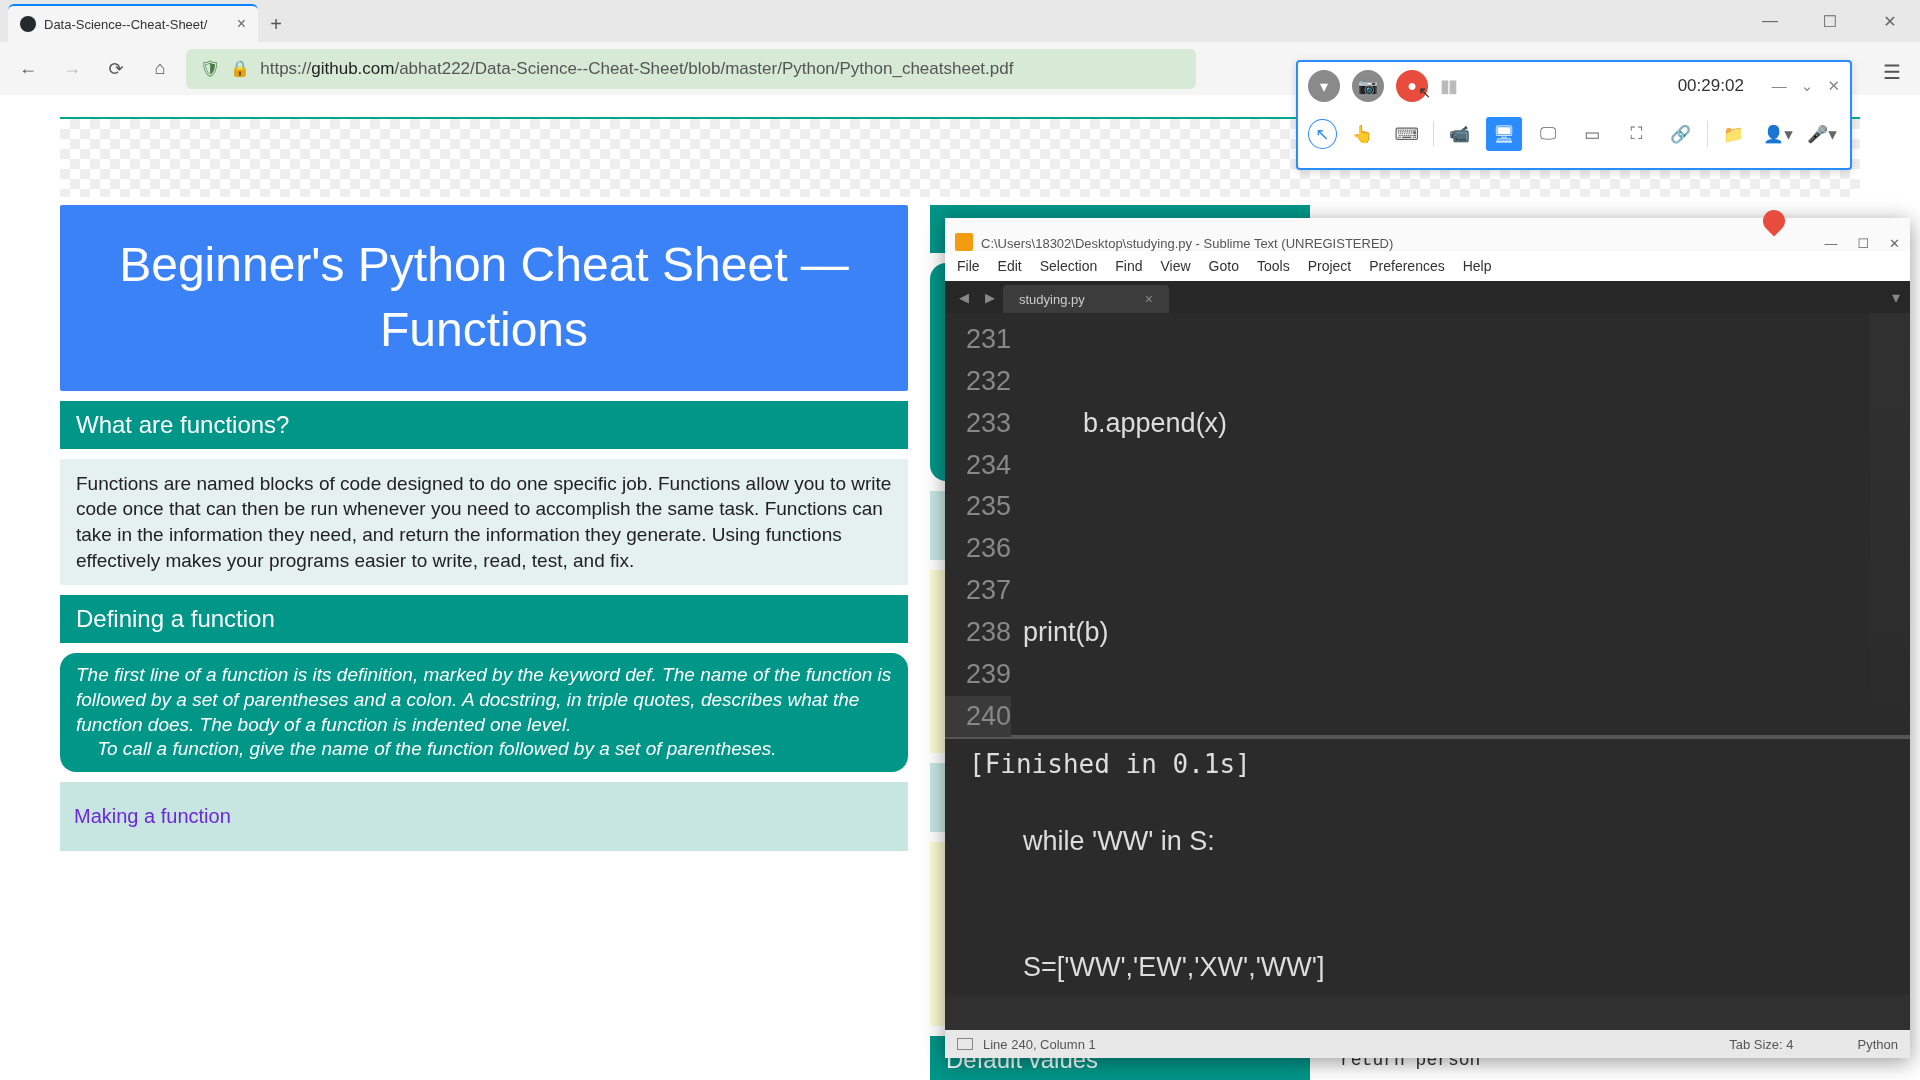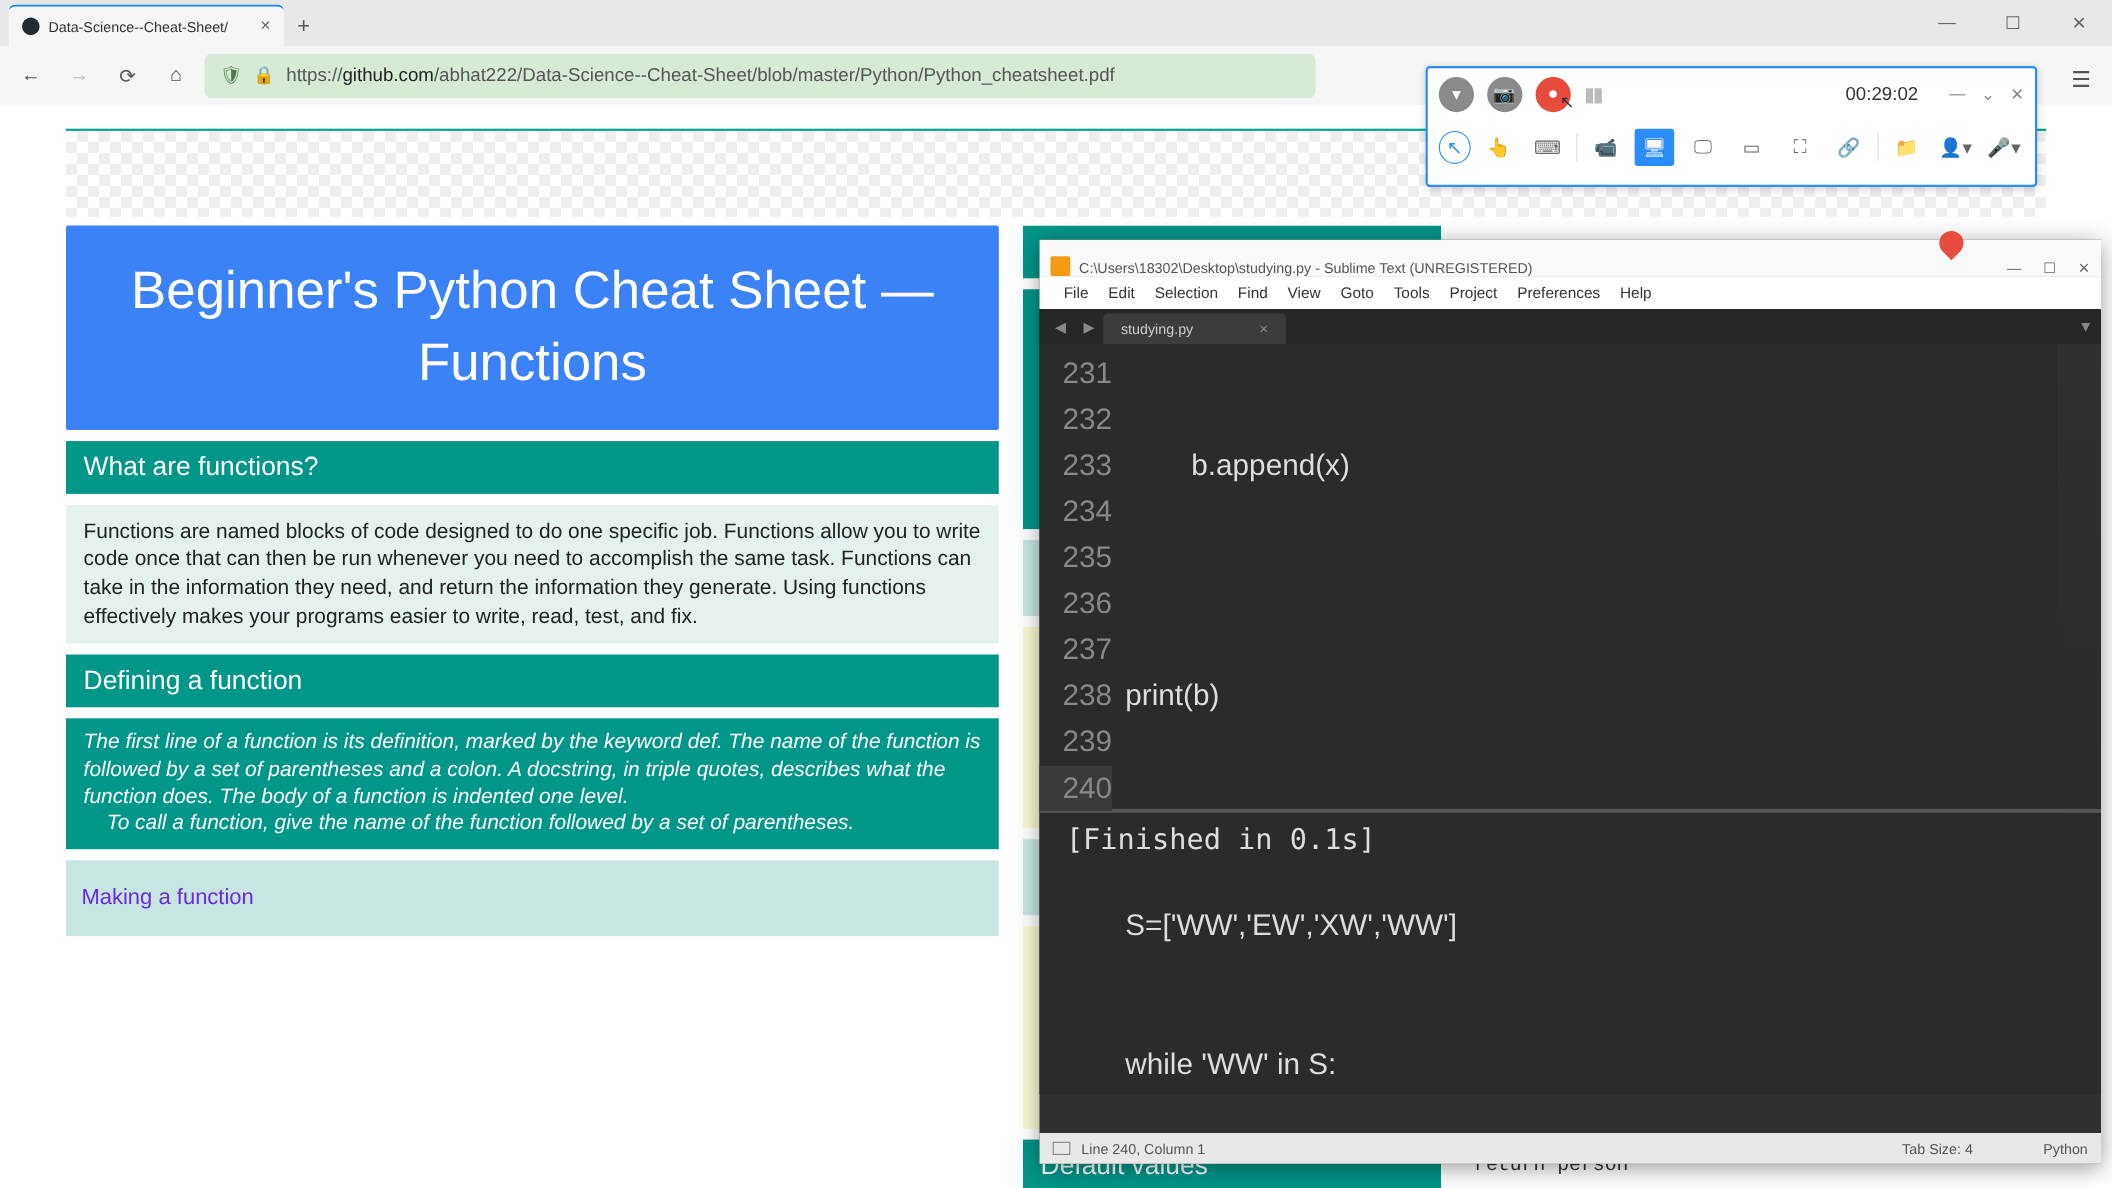--- a/index.html
+++ b/index.html
@@ -27,21 +27,21 @@
 
 .pdf-viewport { position: absolute; top: 95px; left: 0; right: 0; bottom: 0; background: #fff; }
 .pdf-check { position:absolute; top:22px; left:60px; right:60px; height:80px; background-image: repeating-conic-gradient(#eee 0 25%, #fff 0 50%); background-size: 20px 20px; border-top:2px solid #00a78e;}
 .pdf-page { position: absolute; top: 110px; left: 60px; width: 1250px; display: flex; gap: 22px; }
 .col { display: flex; flex-direction: column; gap: 10px; flex: 1; }
 
 .title-card { background: #3b82f6; color: #fff; text-align: center; padding: 28px 20px; font-size: 48px; font-weight: 400; line-height: 1.35; border-radius: 2px;}
 .sec-head { background: #009688; color: #fff; padding: 10px 16px; font-size: 24px; font-weight: 500; }
 .sec-sub { background: #c7e6e1; color: #6d28d9; padding: 23px 14px; font-size: 20px; }
 .sec-body { background: #e4f1ef; color: #222; padding: 12px 16px; font-size: 19px; line-height: 1.35; }
-.sec-note { background: #009688; color: #fff; padding: 10px 16px; font-size: 19px; line-height: 1.3; }
+.sec-note { background: #009688; color: #fff; padding: 10px 16px; font-size: 19px; line-height: 1.3; border-radius: 16px; }
 .sec-note em, .sec-body em { font-style: italic; }
 .code { background: #fafad2; padding: 10px 14px; font-family: "Courier New", monospace; font-size: 18px; color: #333; white-space: pre; line-height: 1.3; }
 
 
 .recorder { position: absolute; top: 60px; left: 1296px; width: 556px; height: 110px; background: #fff; border: 2px solid #2a8cff; border-radius: 4px; box-shadow: 0 2px 8px rgba(0,0,0,.15); }
 .rec-row1 { height: 48px; display: flex; align-items: center; padding: 0 10px; gap: 12px; }
 .rec-btn { width: 32px; height: 32px; border-radius: 50%; display: flex; align-items: center; justify-content: center; font-size: 16px; }
 .rec-gray { background: #8a8a8a; color: #fff; }
 .rec-red { background: #e74c3c; color: #fff; }
 .rec-pause { color: #bbb; font-size:18px; letter-spacing:-2px;}
@@ -55,21 +55,21 @@
 .tool.active { background: #2a8cff; color: #fff; }
 .tool-divider { width: 1px; height: 26px; background: #ddd; }
 .cursor-red { position:absolute; top:83px; left:1418px; font-size:16px; color:#333; z-index:60;}
 
 
 .sublime { position: absolute; top: 218px; left: 945px; width: 965px; height: 840px; background: #303030; box-shadow: 0 4px 20px rgba(0,0,0,.4); }
 .subl-title { height: 33px; background: #fafafa; display: flex; align-items: flex-end; padding: 0 10px; font-size: 13px; color: #555; }
 .subl-title-icon { width:18px; height:18px; background:#f39c12; margin-right:8px; border-radius:2px;}
 .subl-notif { position:absolute; top:-8px; right:125px; width:22px; height:22px; background:#e74c3c; border-radius:50% 50% 50% 0; transform:rotate(-45deg);}
 .subl-winctrl { margin-left: auto; display: flex; gap: 20px; color: #666; }
-.subl-menu { height: 30px; background: #fff; display: flex; align-items: center; padding: 0 22px; gap: 18px; font-size: 14px; color: #333; }
+.subl-menu { height: 30px; background: #fff; display: flex; align-items: center; padding: 0 12px; gap: 18px; font-size: 14px; color: #333; }
 .subl-tabs { height: 32px; background: #272727; display: flex; align-items: flex-end; padding-left: 6px; }
 .subl-nav { color:#888; font-size:13px; padding:0 8px; align-self:center;}
 .subl-tab { background: #3c3c3c; color: #ccc; padding: 6px 16px; font-size: 13px; border-radius: 4px 4px 0 0; display:flex; align-items:center; gap:60px;}
 .subl-tab .x { color:#888; font-size:14px;}
 .subl-expand { margin-left:auto; color:#888; padding:0 10px; align-self:center;}
 .editor { height: 422px; background: #2b2b2b; display: flex; font-family: "Consolas", monospace; font-size: 27px; position:relative;}
 .gutter { width: 78px; text-align: right; color: #888; padding: 6px 12px 6px 0; line-height: 1.55; }
 .code-area { flex: 1; color: #ddd; padding: 6px 0; line-height: 1.55; white-space: pre; }
 .hl-line { background: #3a3a3a; }
 .minimap { position:absolute; right:0; top:0; width:40px; height:100%; background:linear-gradient(#333,#2b2b2b); opacity:.7;}
@@ -240,22 +240,22 @@
       <div>237</div>
       <div>238</div>
       <div>239</div>
       <div class="hl-line">240</div>
     </div>
     <div class="code-area">
       <div>        b.append(x)</div>
       <div></div>
       <div>print(b)</div>
       <div></div>
+      <div>while 'WW' in S:</div>
       <div>S=['WW','EW','XW','WW']</div>
-      <div>while 'WW' in S:</div>
       <div>    S.remove('WW')</div>
       
       <div></div>
       <div class="hl-line"></div>
     </div>
     <div class="minimap"></div>
   </div>
   <div class="console">[Finished in 0.1s]</div>
   <div class="statusbar">
     <span class="sb-icon"></span>

